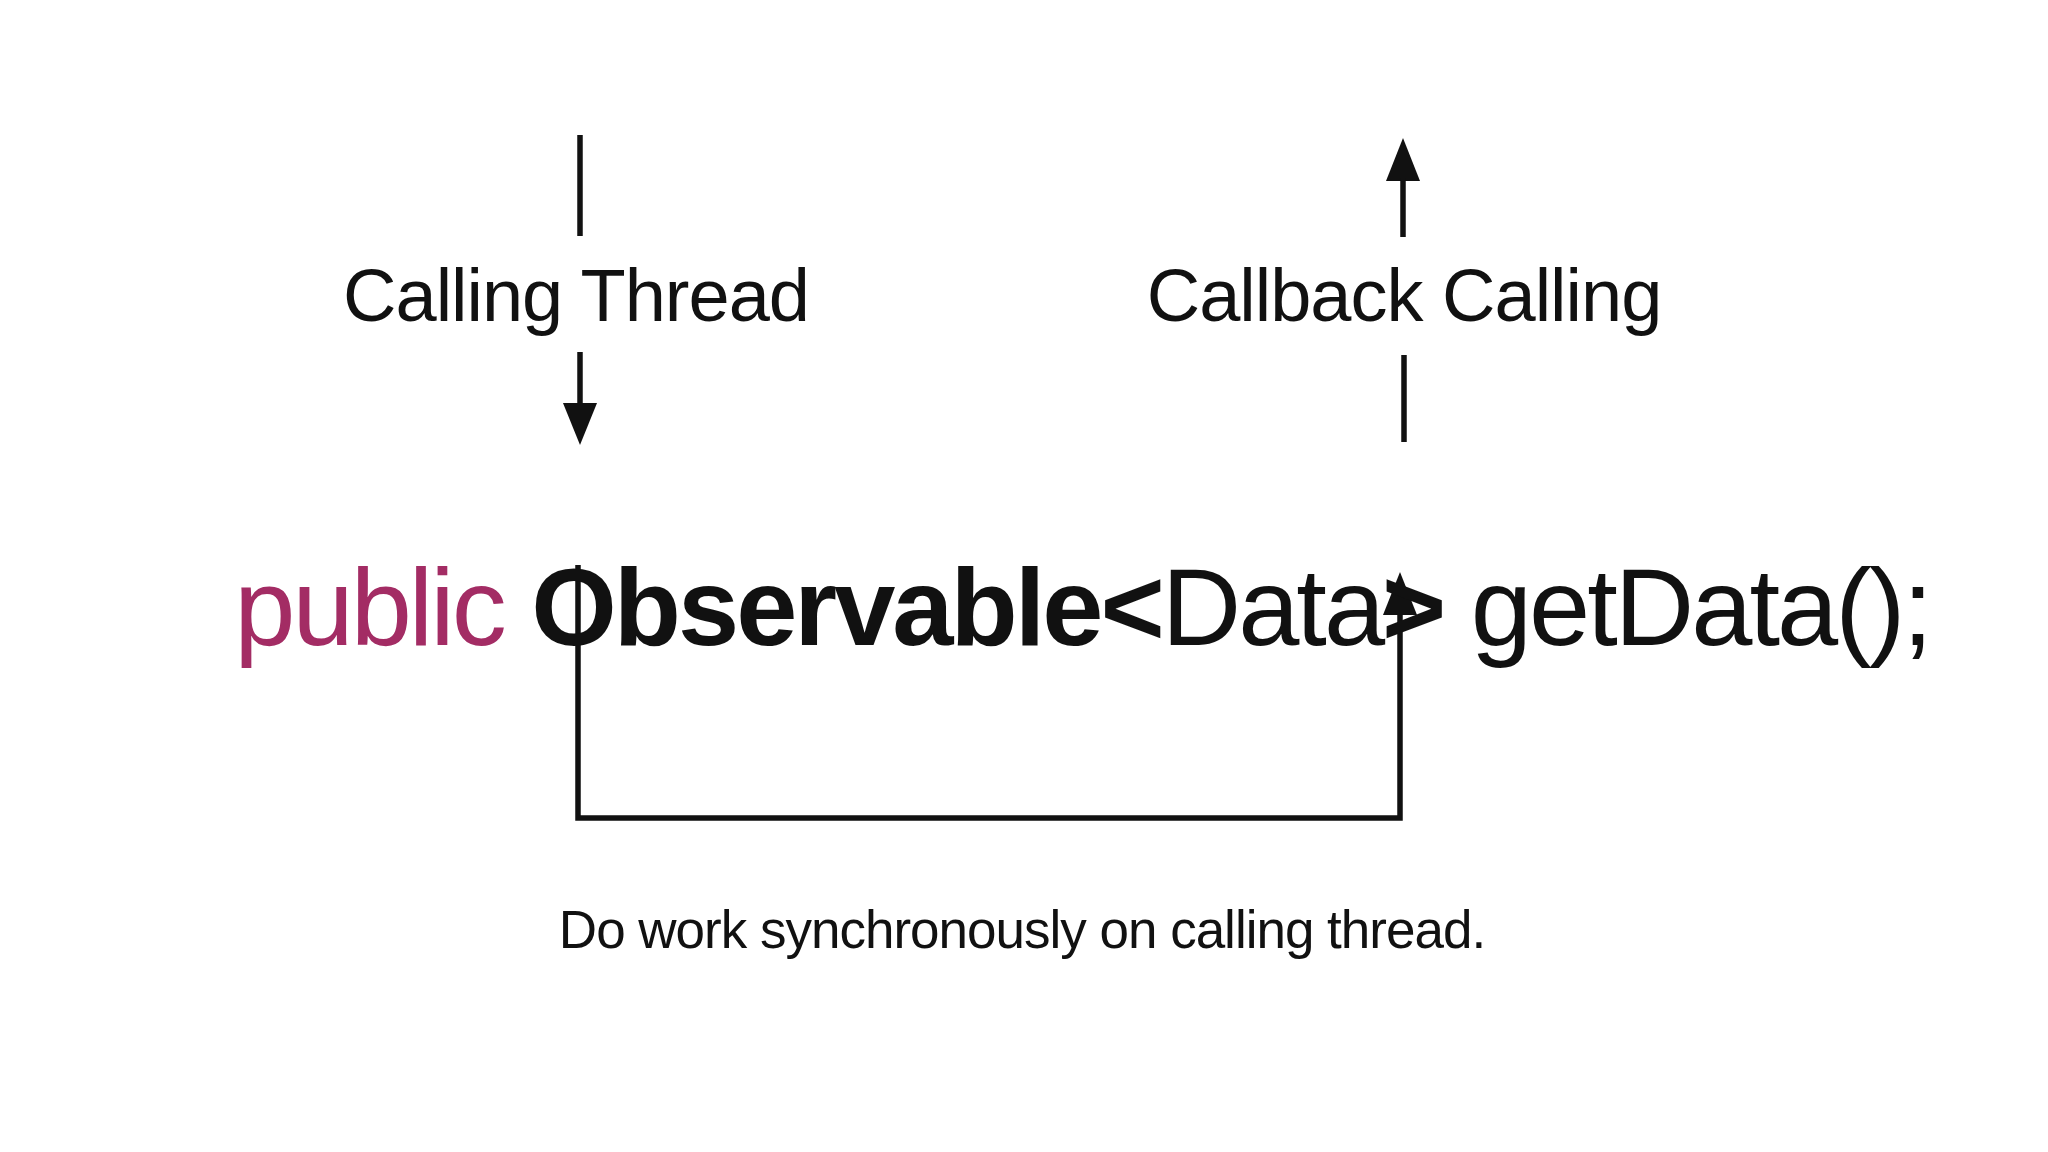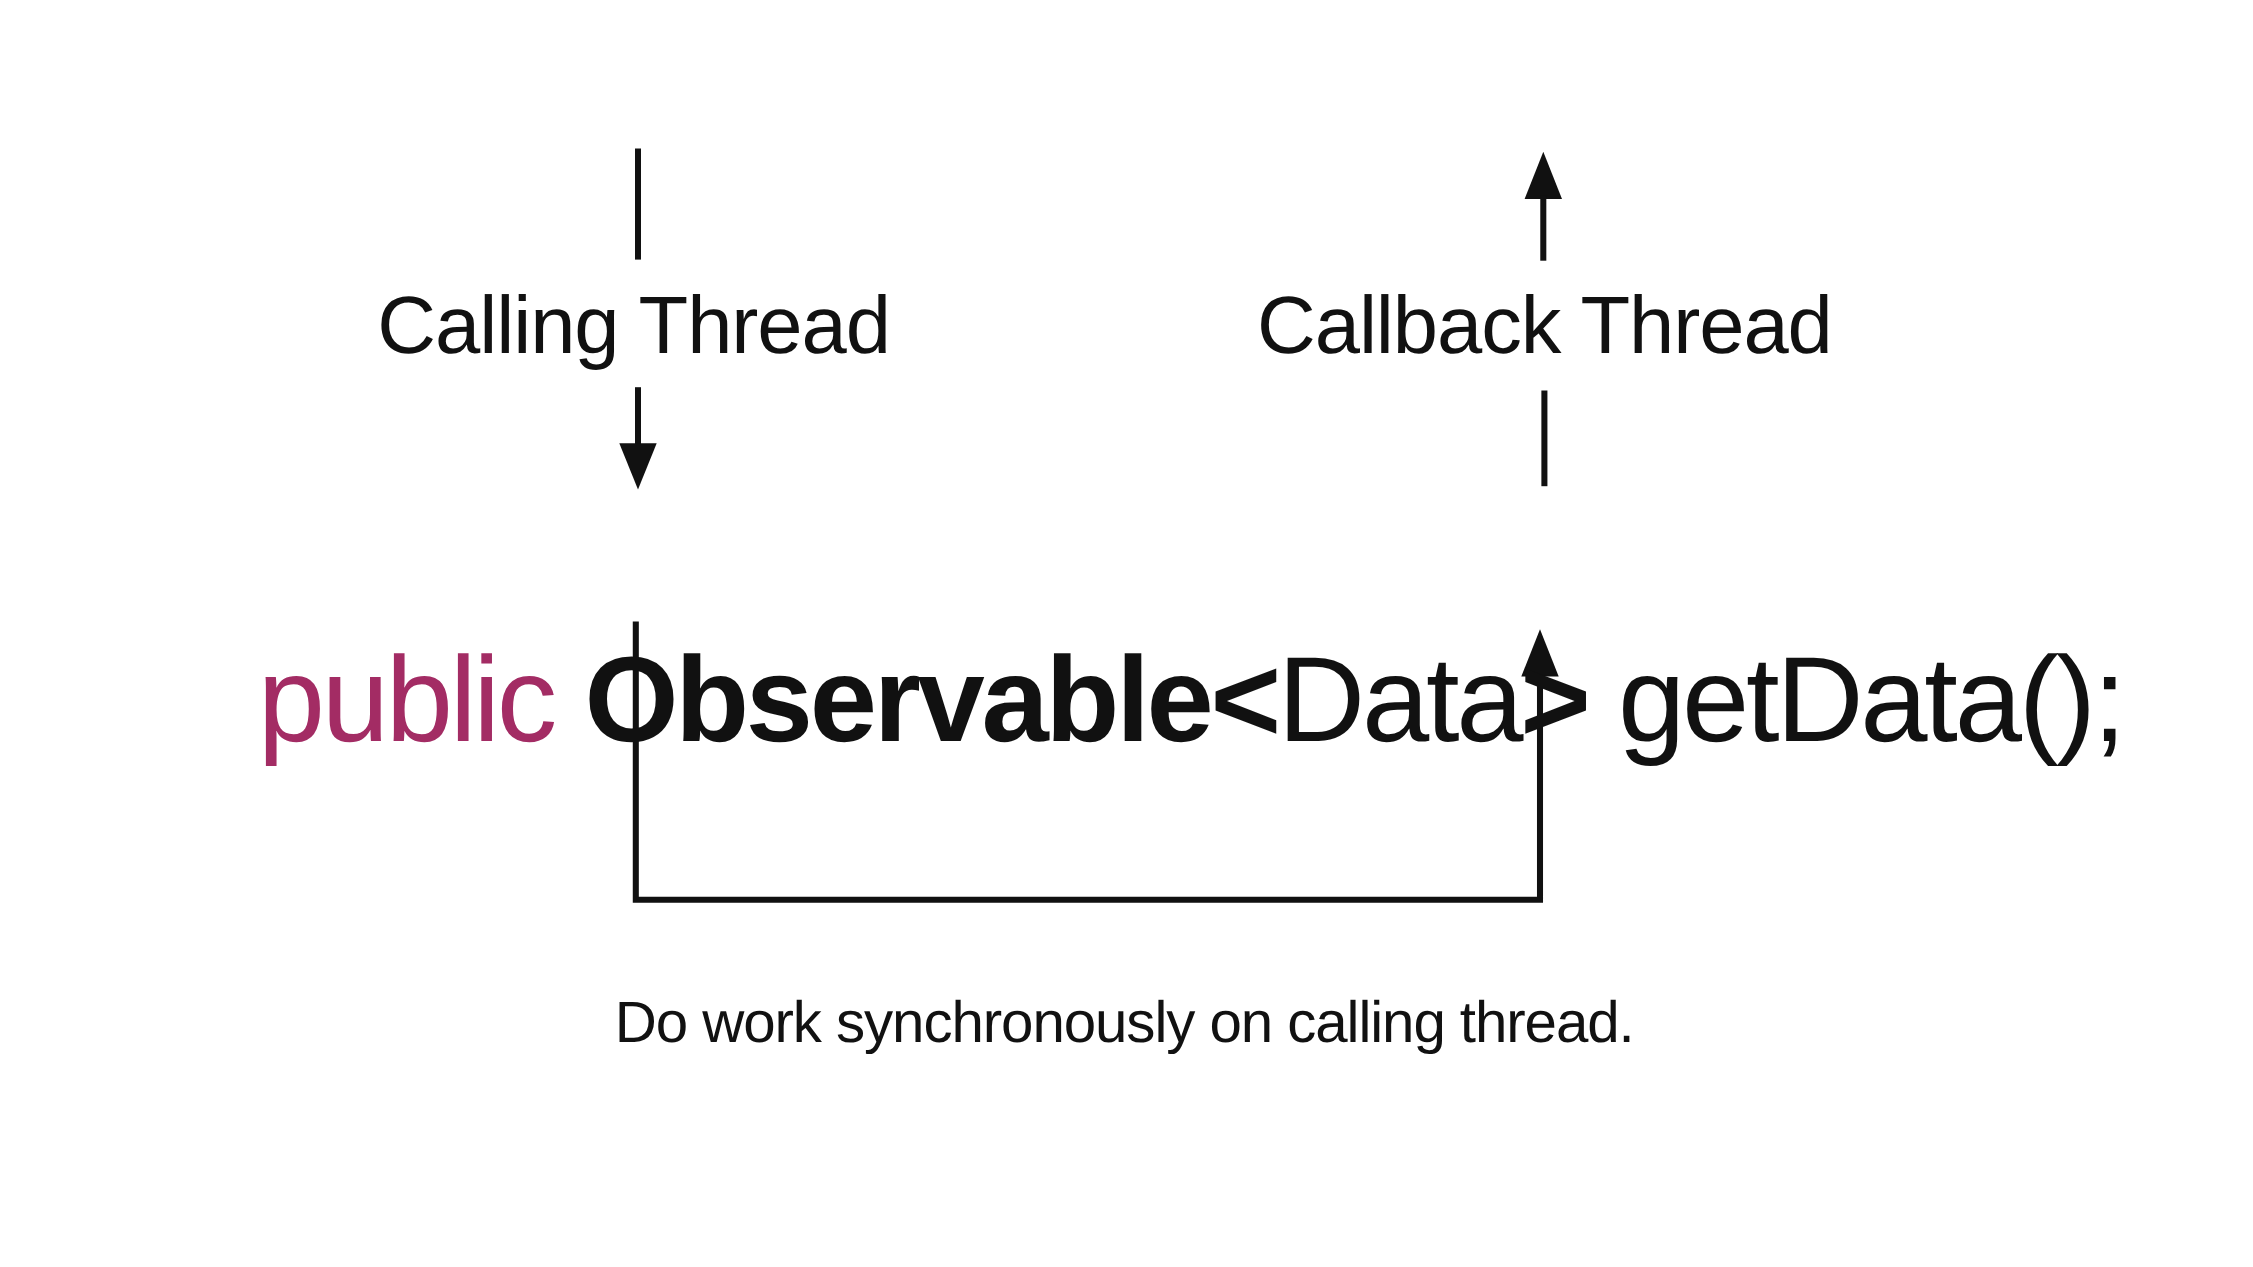--- a/index.html
+++ b/index.html
@@ -31,21 +31,21 @@
     line-height: 1;
     letter-spacing: -1px;
     color: #111111;
     white-space: nowrap;
   }
   #label-calling-thread { left: 576px; }
   #label-callback-thread { left: 1404px; }
   .code-line {
     position: absolute;
     left: 1027px;
-    top: 472px;
+    top: 442px;
     transform: translateX(-50%);
     font-size: 110px;
     line-height: 1;
     letter-spacing: -3px;
     white-space: pre;
     color: #111111;
   }
   .code-keyword { color: #a32c64; font-weight: 400; }
   .code-bold { font-weight: 700; color: #111111; }
   .code-regular { font-weight: 400; color: #111111; }
@@ -87,21 +87,21 @@
     </g>
 
     <g>
       <polyline points="578,565 578,818 1400,818 1400,612" fill="none" stroke="#111111" stroke-width="5.5" stroke-linejoin="miter"></polyline>
       <polygon points="1400,572 1383,615 1417,615" fill="#111111" stroke="none"></polygon>
     </g>
   </svg>
 
   <div id="label-calling-thread" class="thread-label">Calling Thread</div>
 
-  <div id="label-callback-thread" class="thread-label">Callback Thread</div>
+  <div id="label-callback-thread" class="thread-label">Callback Calling</div>
 
   <div class="code-line">
     <span class="code-keyword">public </span><span class="code-bold">Observable</span><span class="code-bold">&lt;</span><span class="code-regular">Data</span><span class="code-bold">&gt;</span><span class="code-regular"> getData();</span>
   </div>
 
   <div class="caption">Do work synchronously on calling thread.</div>
 
 </div>
 
 </body></html>

